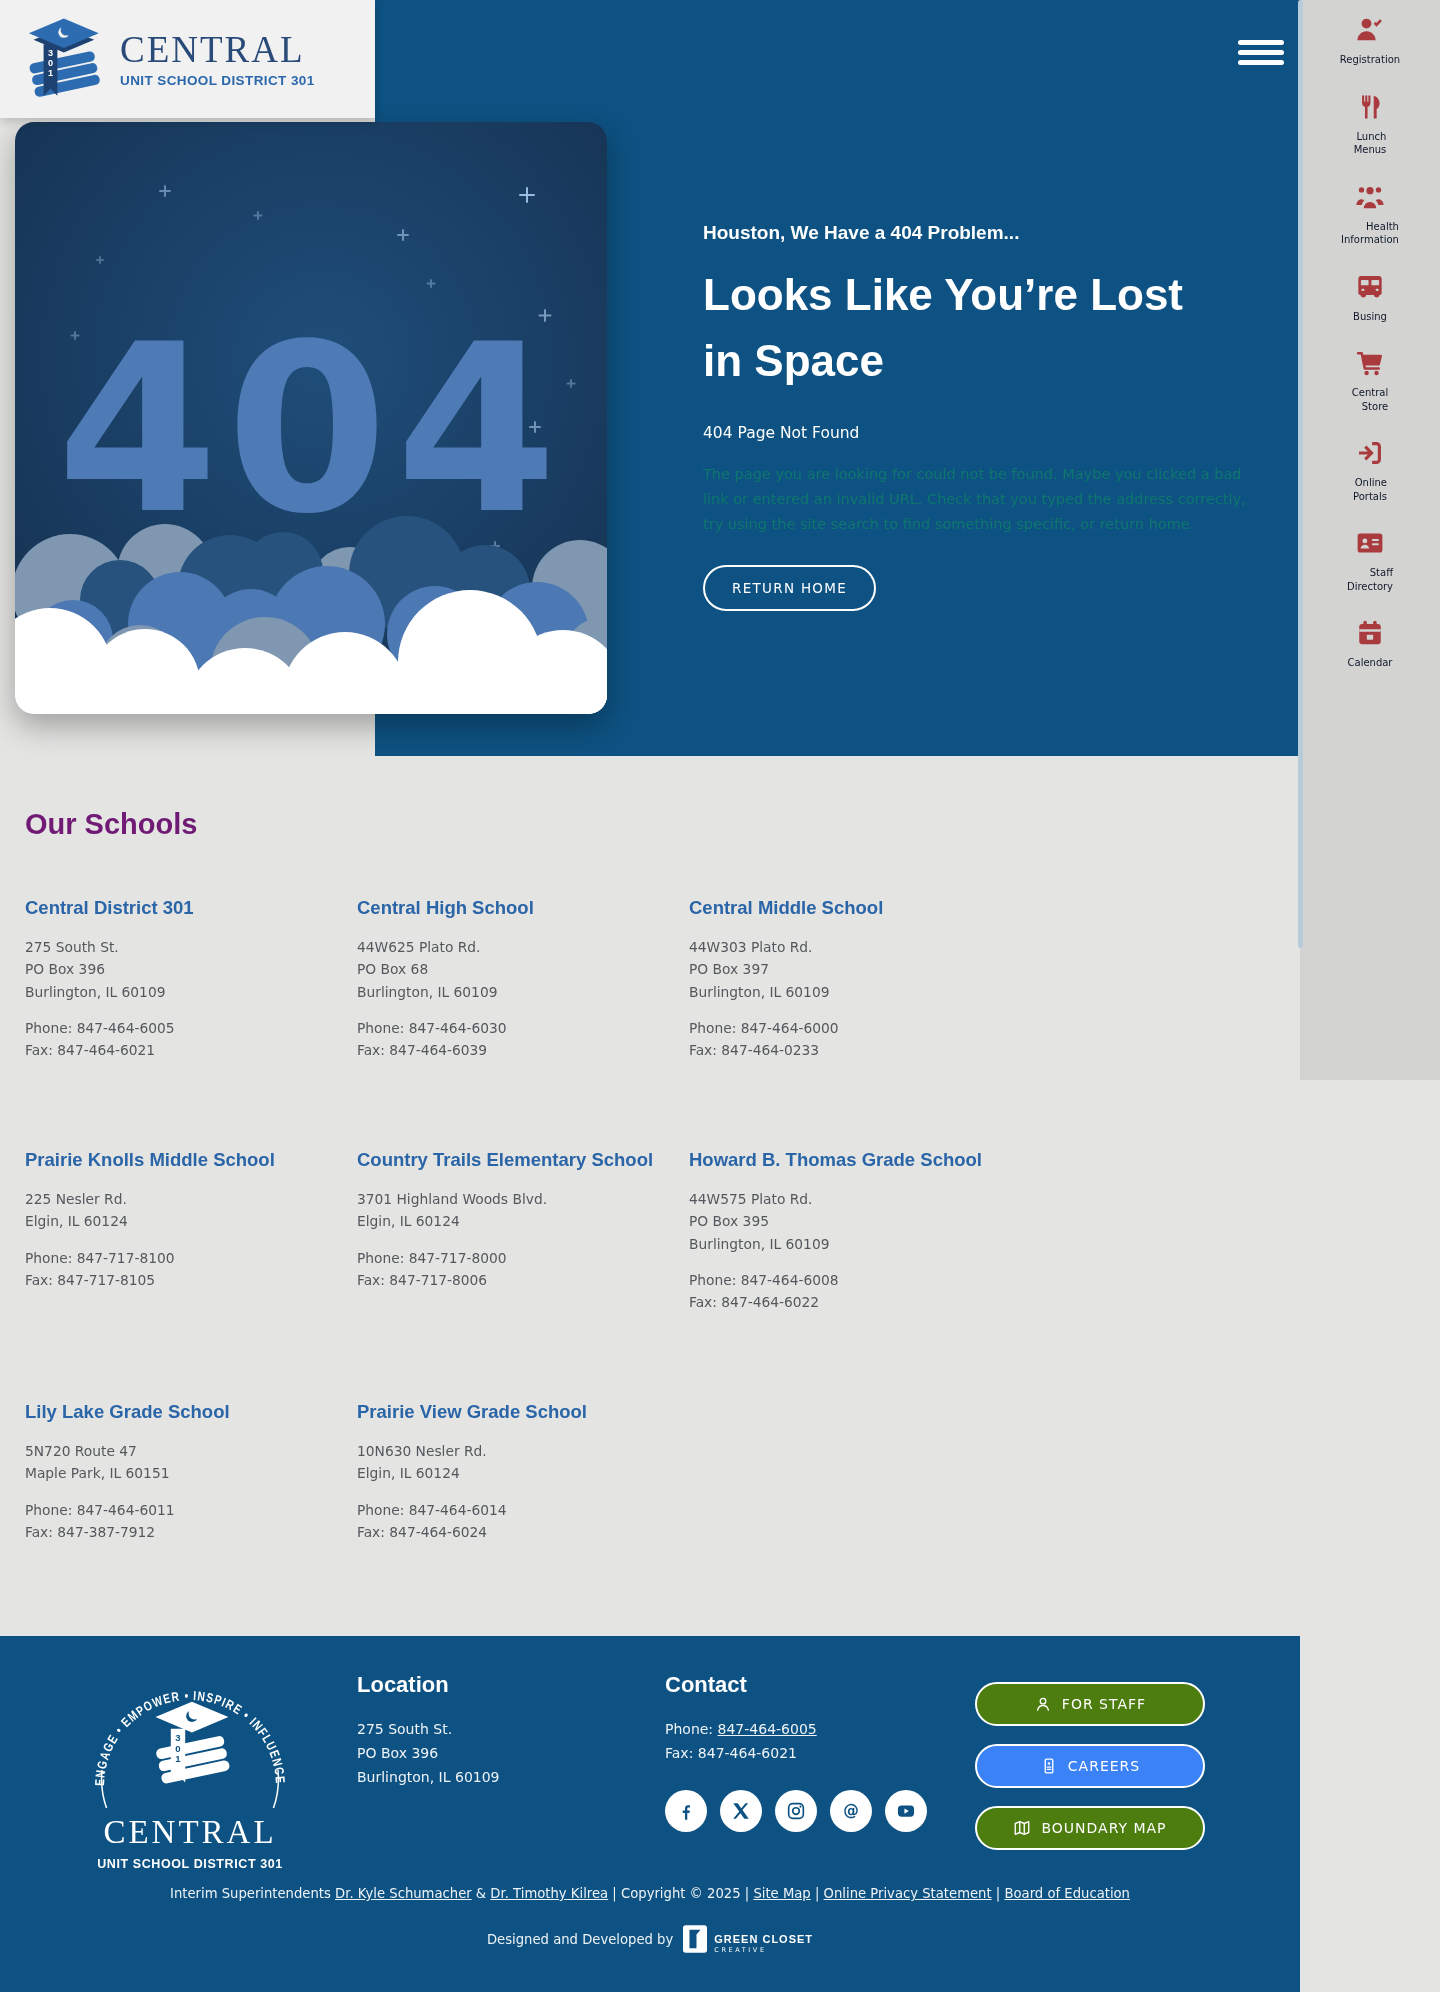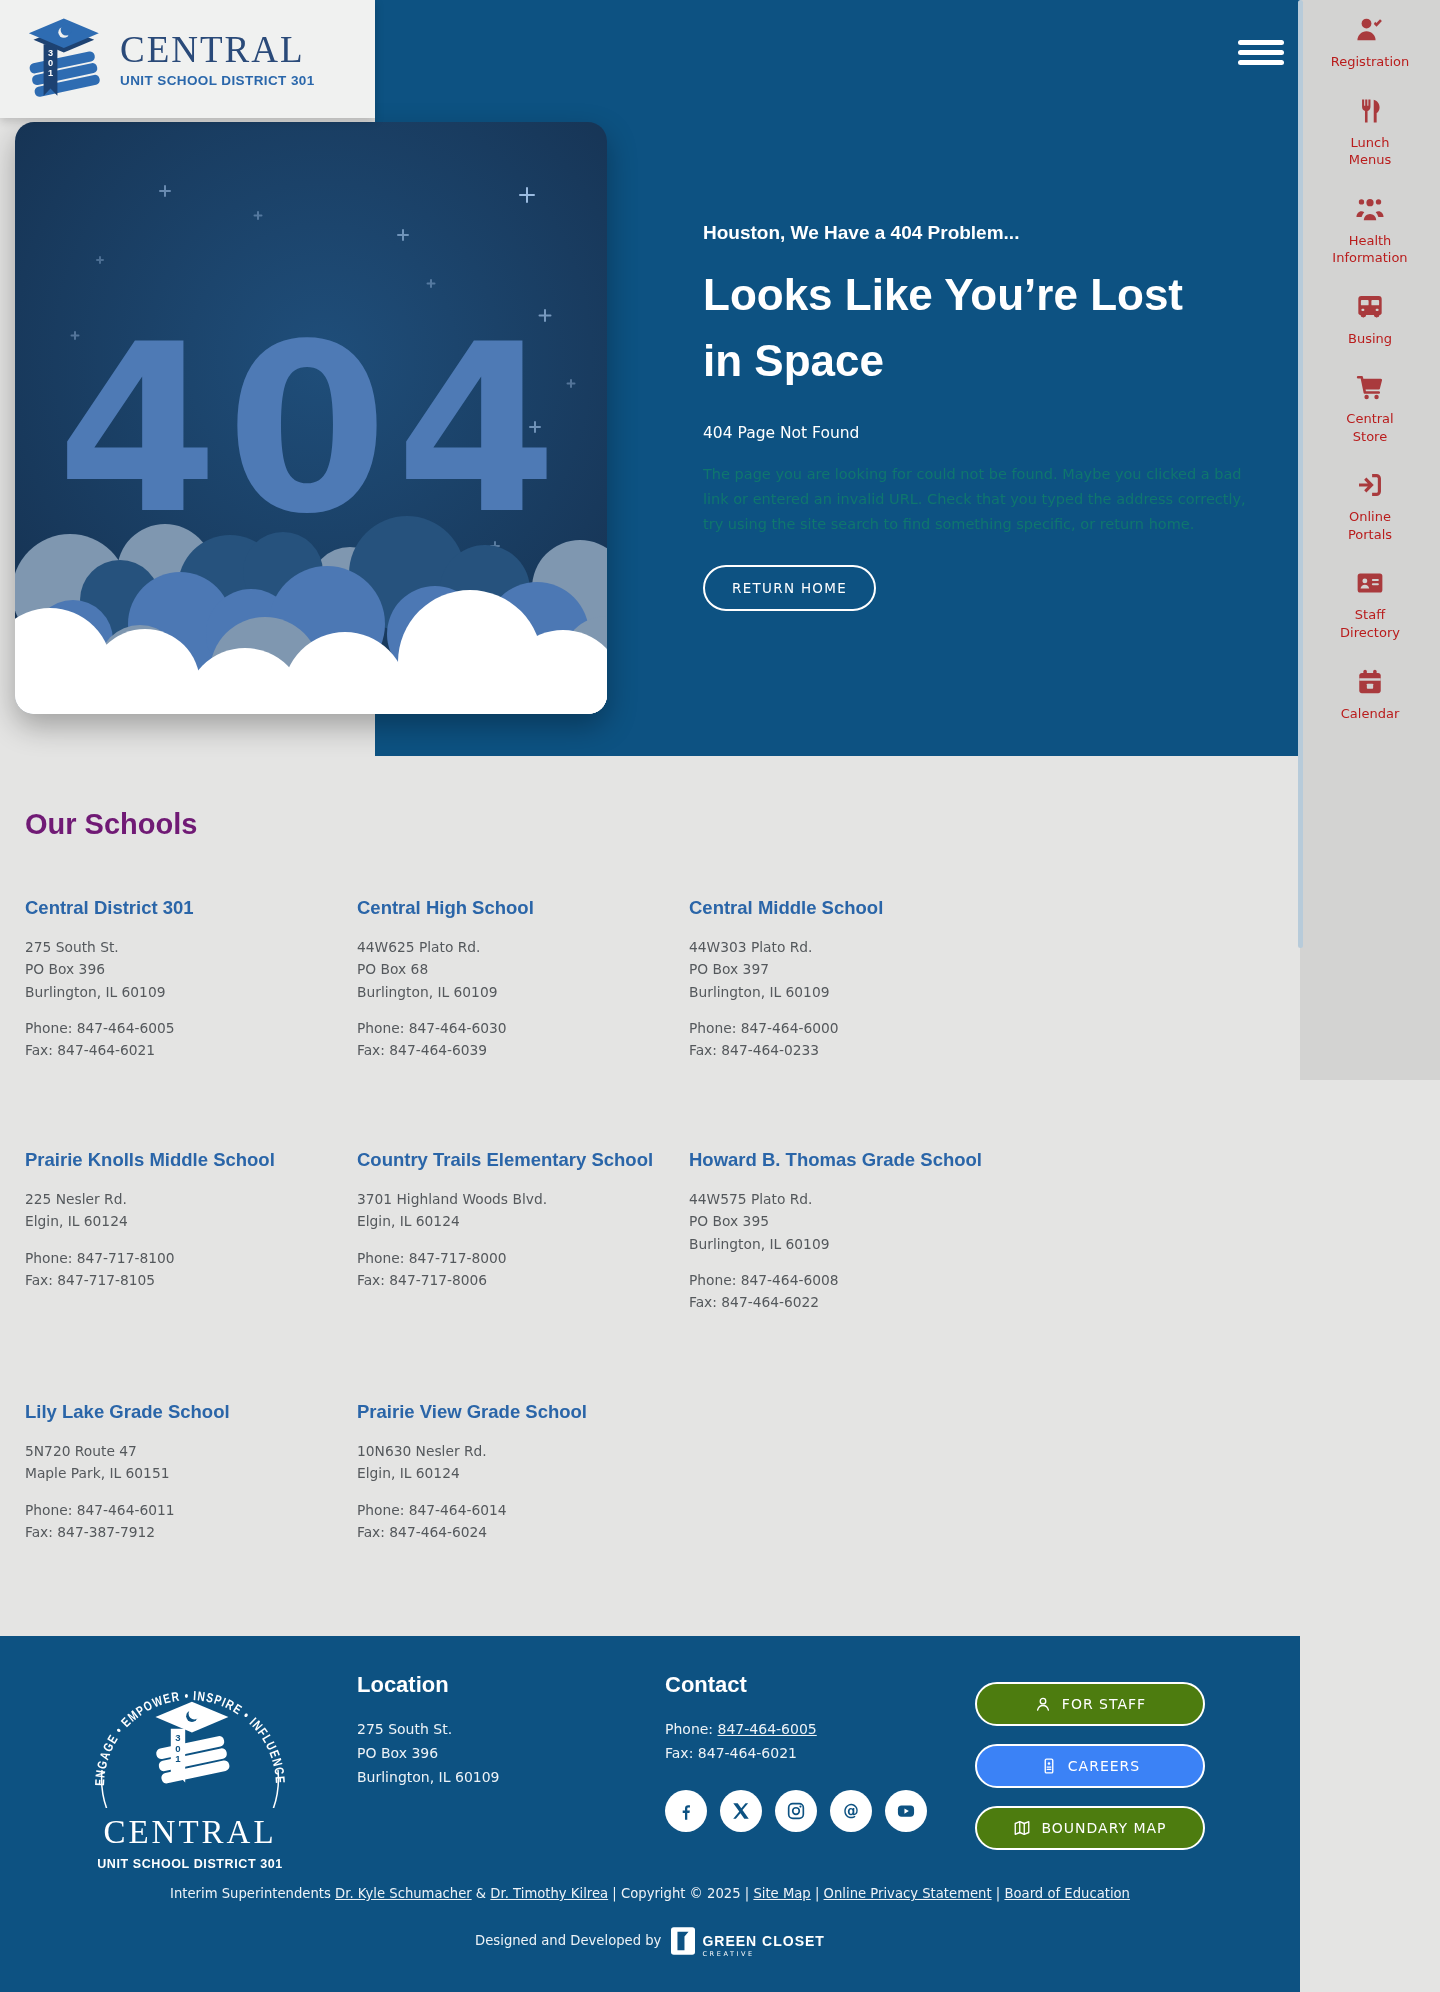--- a/index.html
+++ b/index.html
@@ -6,21 +6,21 @@
   body{font-family:"DejaVu Sans",sans-serif;}
   .page{position:relative;width:1440px;height:1992px;background:#e4e4e3;overflow:hidden;}
 
   
   .rail{position:absolute;right:0;top:0;width:140px;height:1080px;background:#d3d3d2;
         box-sizing:border-box;padding-top:16px;display:flex;flex-direction:column;align-items:center;gap:26px;}
   .rail-scrollbar{position:absolute;left:1298px;top:0;width:5px;height:948px;background:#b7cbda;border-radius:3px;z-index:5;}
   .rail-item{display:flex;flex-direction:column;align-items:center;gap:9px;width:124px;cursor:pointer;}
   .rail-item svg{width:28px;height:28px;fill:#a93a3d;}
   .rail-item svg .hole{fill:#d3d3d2;}
-  .rail-label{font-size:13px;line-height:1.35;color:#b91c1c;text-align:center;white-space:pre-line;}
+  .rail-label{font-size:10px;line-height:1.35;color:#0f172a;text-align:right;white-space:pre-line;}
 
   
   .hero{position:absolute;left:0;top:0;width:1300px;height:756px;}
   .hero-blue{position:absolute;left:375px;top:0;width:925px;height:756px;background:#0d5282;}
   .logo-box{position:absolute;left:0;top:0;width:375px;height:118px;background:#f0f1f0;
             display:flex;align-items:center;gap:12px;padding-left:16px;box-sizing:border-box;
             box-shadow:0 3px 9px rgba(0,0,0,.18);z-index:3;cursor:pointer;}
   .logo-box svg{width:92px;height:92px;flex:0 0 auto;}
   .brand-name{font-family:"Liberation Serif","DejaVu Serif",serif;font-size:37px;letter-spacing:2px;color:#2a4a79;line-height:1;}
   .brand-tag{font-family:"Liberation Sans",sans-serif;font-weight:bold;font-size:13.5px;letter-spacing:.4px;color:#2a67ab;margin-top:5px;}
@@ -67,21 +67,21 @@
   .f-btn{height:40px;border-radius:22px;border:2px solid #fff;display:flex;align-items:center;justify-content:center;gap:10px;
          font-size:14px;letter-spacing:1px;color:#fff;cursor:pointer;}
   .f-btn svg{width:18px;height:18px;stroke:#fff;fill:none;stroke-width:1.8;stroke-linejoin:round;stroke-linecap:round;}
   .f-btn.staff{background:#4d7c0f;}
   .f-btn.careers{background:#3b82f6;}
   .f-btn.map{background:#4d7c0f;}
   .legal{position:absolute;left:0;top:250px;width:1300px;text-align:center;font-size:13.2px;color:#eef3f7;}
   .credit{position:absolute;left:0;top:288px;width:1300px;display:flex;align-items:center;justify-content:center;gap:10px;}
   .credit-text{font-size:13.2px;color:#eef3f7;}
   .gc{display:flex;align-items:center;gap:7px;cursor:pointer;}
-  .gc-name{font-family:"Liberation Sans",sans-serif;font-weight:bold;font-size:14px;letter-spacing:1px;line-height:1.2;margin-top:9px;}
+  .gc-name{font-family:"Liberation Sans",sans-serif;font-weight:bold;font-size:11px;letter-spacing:1px;line-height:1.2;margin-top:9px;}
   .gc-sub{font-size:6.5px;letter-spacing:2.6px;}
 </style>
 </head>
 <body>
 
 <div class="page">
 
   <div class="hero">
     <div class="hero-blue"></div>
 

